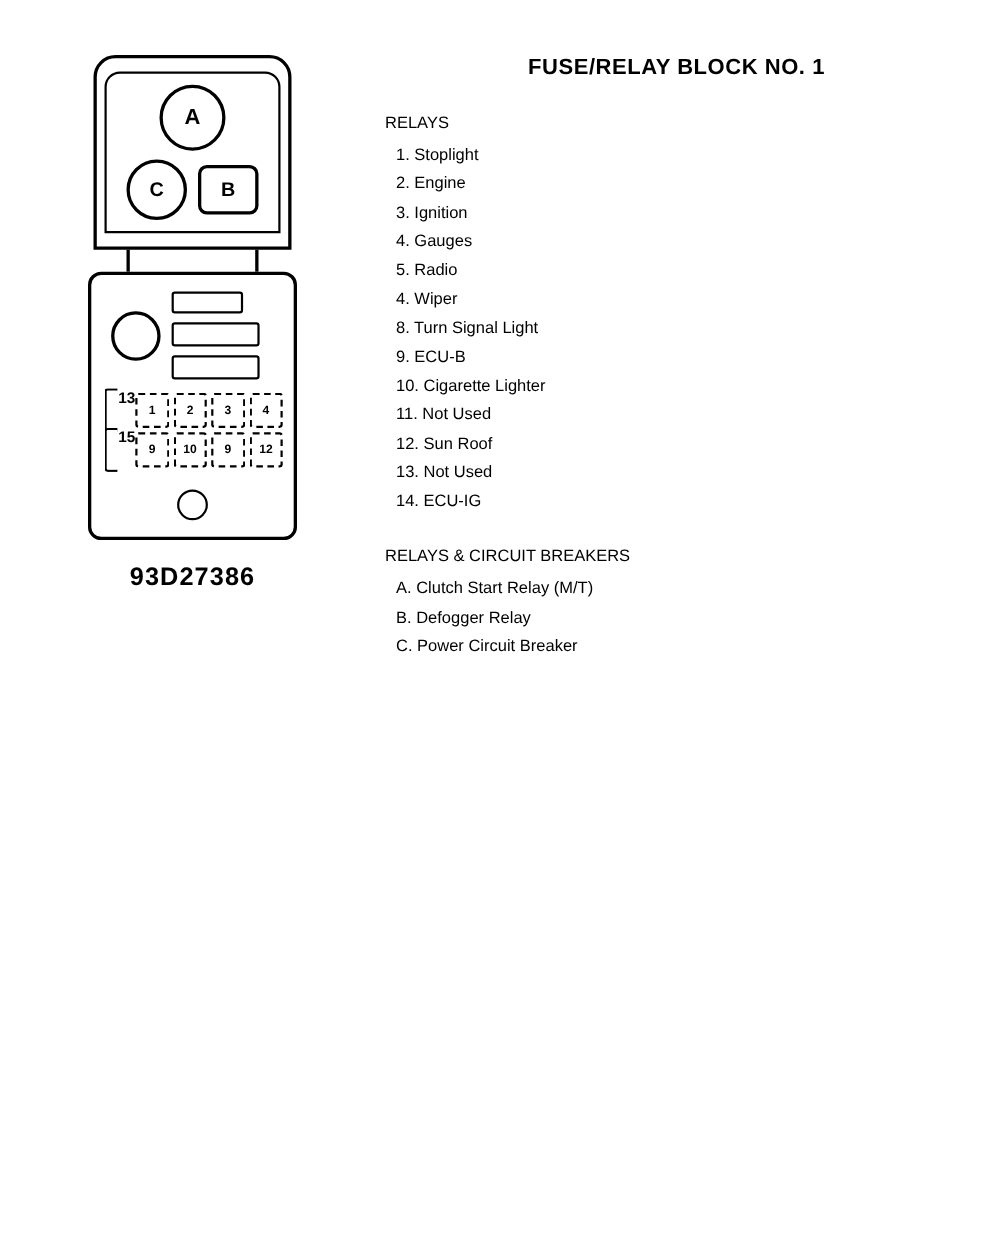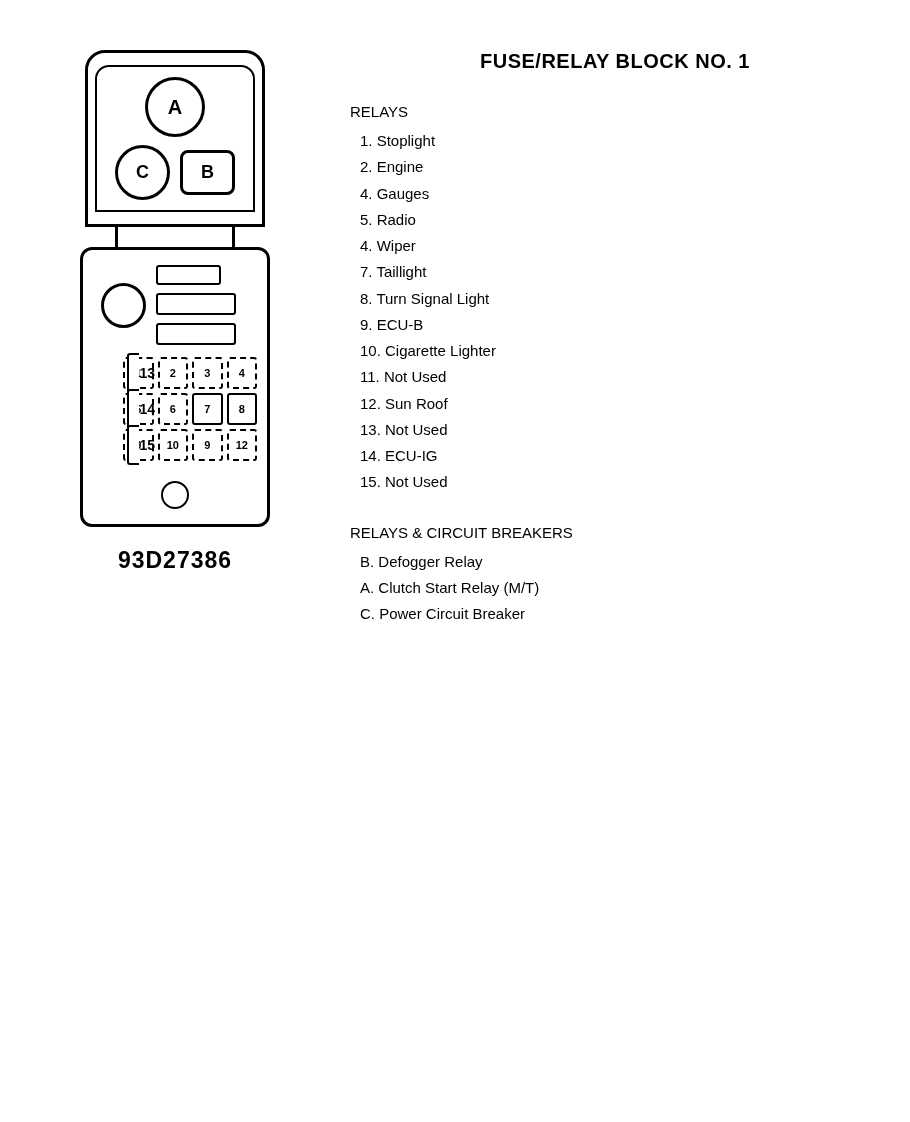--- a/index.html
+++ b/index.html
@@ -176,23 +176,21 @@
       align-items: center;
       gap: 4px;
       position: relative;
     }
 
     .row-label-left {
       position: absolute;
       left: -28px;
       width: 28px;
       display: flex;
-      align-items: center;
-      justify-content: center;
-      margin-left: 32px;
+      justify-content: center;
     }
 
     .row-bracket {
       width: 22px;
       height: 40px;
       border: 2px solid #000;
       border-right: none;
       border-radius: 3px 0 0 3px;
       background: #fff;
     }
@@ -326,30 +324,20 @@
           <div class="row-label-left">
             <div class="row-bracket"></div>
             <span class="row-label-text">13</span>
           </div>
           <div class="fuse-cell">1</div>
           <div class="fuse-cell">2</div>
           <div class="fuse-cell">3</div>
           <div class="fuse-cell">4</div>
         </div>
 
-        <div class="fuse-row">
-          <div class="row-label-left">
-            <div class="row-bracket"></div>
-            <span class="row-label-text">14</span>
-          </div>
-          <div class="fuse-cell">5</div>
-          <div class="fuse-cell">6</div>
-          <div class="fuse-cell" style="border-style:solid;">7</div>
-          <div class="fuse-cell" style="border-style:solid;">8</div>
-        </div>
 
         <div class="fuse-row">
           <div class="row-label-left">
             <div class="row-bracket"></div>
             <span class="row-label-text">15</span>
           </div>
           <div class="fuse-cell">9</div>
           <div class="fuse-cell">10</div>
           <div class="fuse-cell">9</div>
           <div class="fuse-cell">12</div>
@@ -363,35 +351,34 @@
   </div>
 </div>
 
 <div class="info-section">
   <div class="main-title">FUSE/RELAY BLOCK NO. 1</div>
 
   <div class="section-label">RELAYS</div>
   <ul class="fuse-list">
   <li>1. Stoplight</li>
       <li>2. Engine</li>
+      <li>3. Ignition</li>
       <li>4. Gauges</li>
       <li>5. Radio</li>
       <li>4. Wiper</li>
-      <li>7. Taillight</li>
       <li>8. Turn Signal Light</li>
       <li>9. ECU-B</li>
       <li>10. Cigarette Lighter</li>
       <li>11. Not Used</li>
       <li>12. Sun Roof</li>
       <li>13. Not Used</li>
       <li>14. ECU-IG</li>
-      <li>15. Not Used</li>
     </ul>
 
   <div class="relays-section">
     <div class="relays-label">RELAYS &amp; CIRCUIT BREAKERS</div>
     <ul class="relay-list">
-    <li>B. Defogger Relay</li>
-        <li>A. Clutch Start Relay (M/T)</li>
+    <li>A. Clutch Start Relay (M/T)</li>
+        <li>B. Defogger Relay</li>
         <li>C. Power Circuit Breaker</li>
       </ul>
   </div>
 </div>
 
 </body></html>

